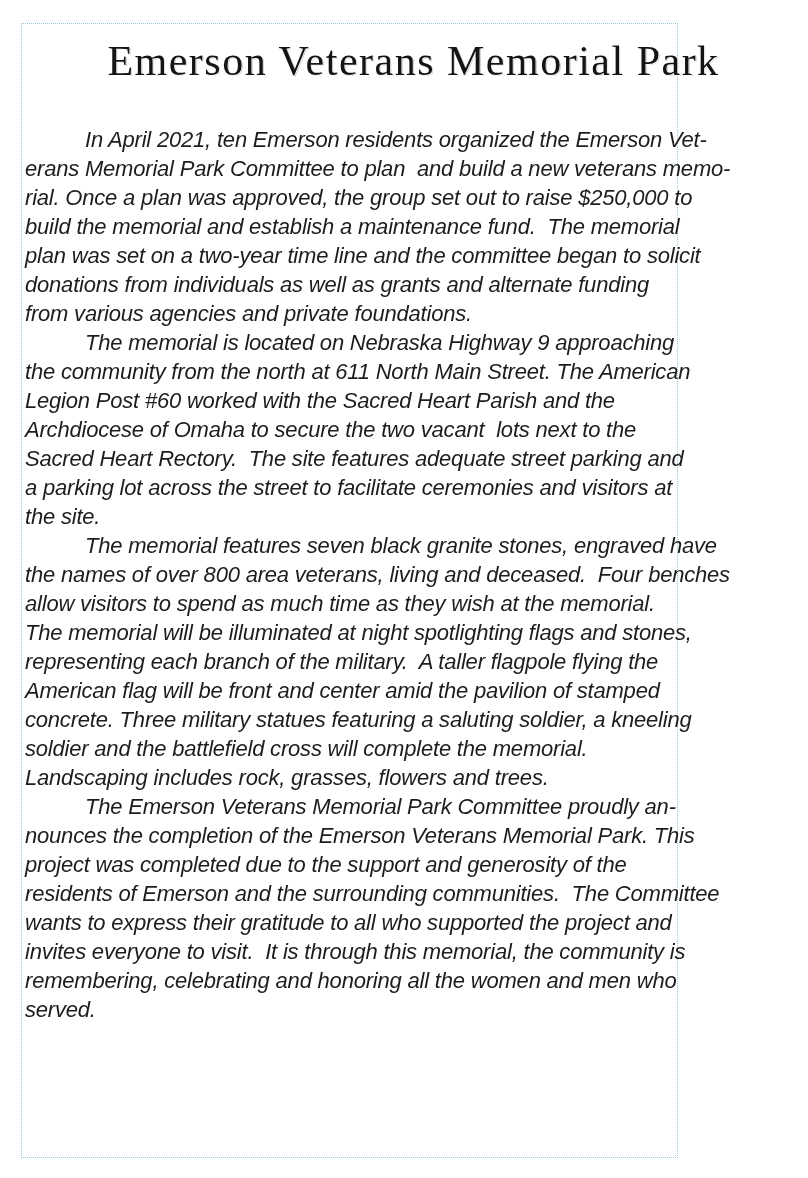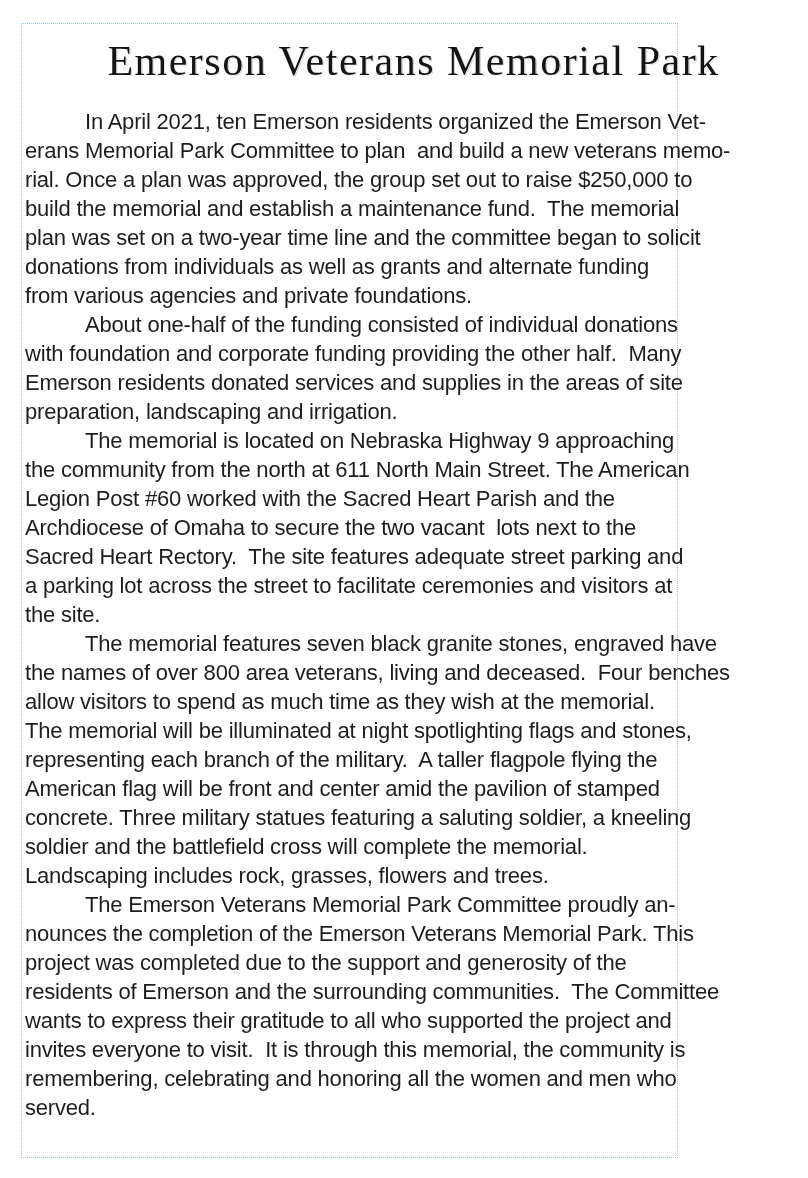--- a/index.html
+++ b/index.html
@@ -45,22 +45,23 @@
     font-family: "Liberation Serif", serif;
     font-weight: 400;
     font-size: 42px;
     line-height: 50px;
     letter-spacing: 1.5px;
     color: #141414;
     
     text-shadow: 0.6px 0.6px 0 #ffffff, 1px 1px 0 rgba(0,0,0,0.35);
   }
   .body-text {
-    margin-top: 21px;
+    margin-top: 39px;
     width: 778px;
+    font-style: italic;
   }
   .body-text p {
     margin: 0;
     font-size: 22px;
     line-height: 29px;
     letter-spacing: -0.2px;
     color: var(--text-color);
     white-space: pre-wrap;   
     text-indent: 60px;
   }
@@ -76,24 +77,20 @@
   <div class="page">
     <h1 class="doc-title">Emerson Veterans Memorial Park</h1>
     <div class="body-text">
       <p>In April 2021, ten Emerson residents organized the Emerson Vet-
 erans Memorial Park Committee to plan  and build a new veterans memo-
 rial. Once a plan was approved, the group set out to raise $250,000 to
 build the memorial and establish a maintenance fund.  The memorial
 plan was set on a two-year time line and the committee began to solicit
 donations from individuals as well as grants and alternate funding
 from various agencies and private foundations.</p>
-      <p>About one-half of the funding consisted of individual donations
-with foundation and corporate funding providing the other half.  Many
-Emerson residents donated services and supplies in the areas of site
-preparation, landscaping and irrigation.</p>
       <p>The memorial is located on Nebraska Highway 9 approaching
 the community from the north at 611 North Main Street. The American
 Legion Post #60 worked with the Sacred Heart Parish and the
 Archdiocese of Omaha to secure the two vacant  lots next to the
 Sacred Heart Rectory.  The site features adequate street parking and
 a parking lot across the street to facilitate ceremonies and visitors at
 the site.</p>
       <p>The memorial features seven black granite stones, engraved have
 the names of over 800 area veterans, living and deceased.  Four benches
 allow visitors to spend as much time as they wish at the memorial.

